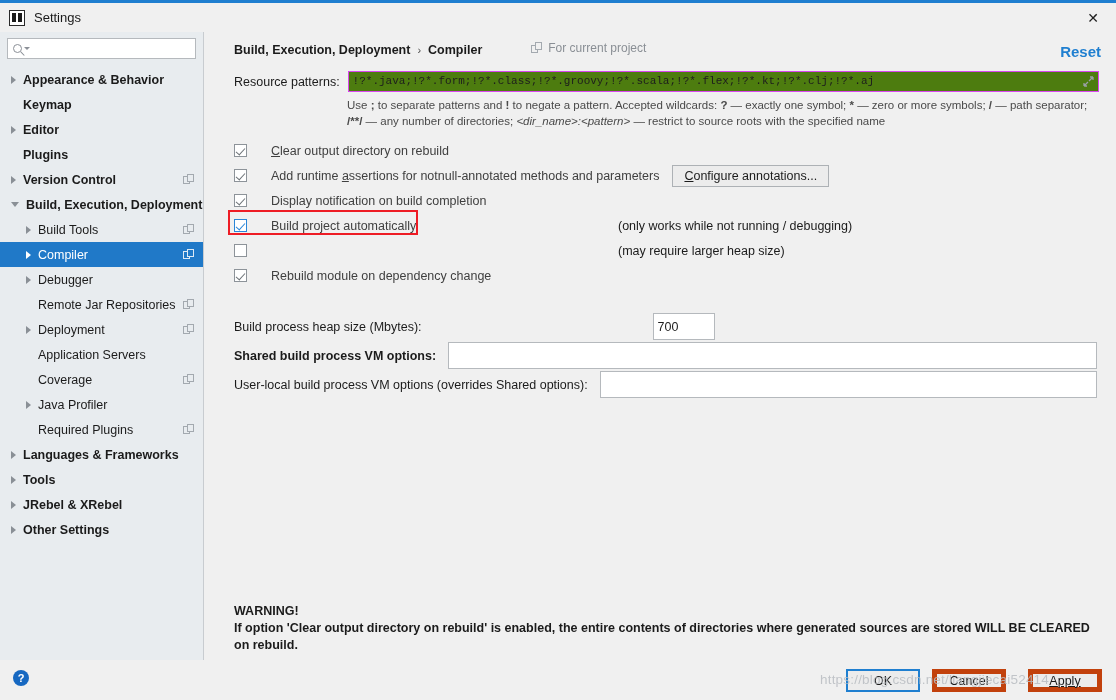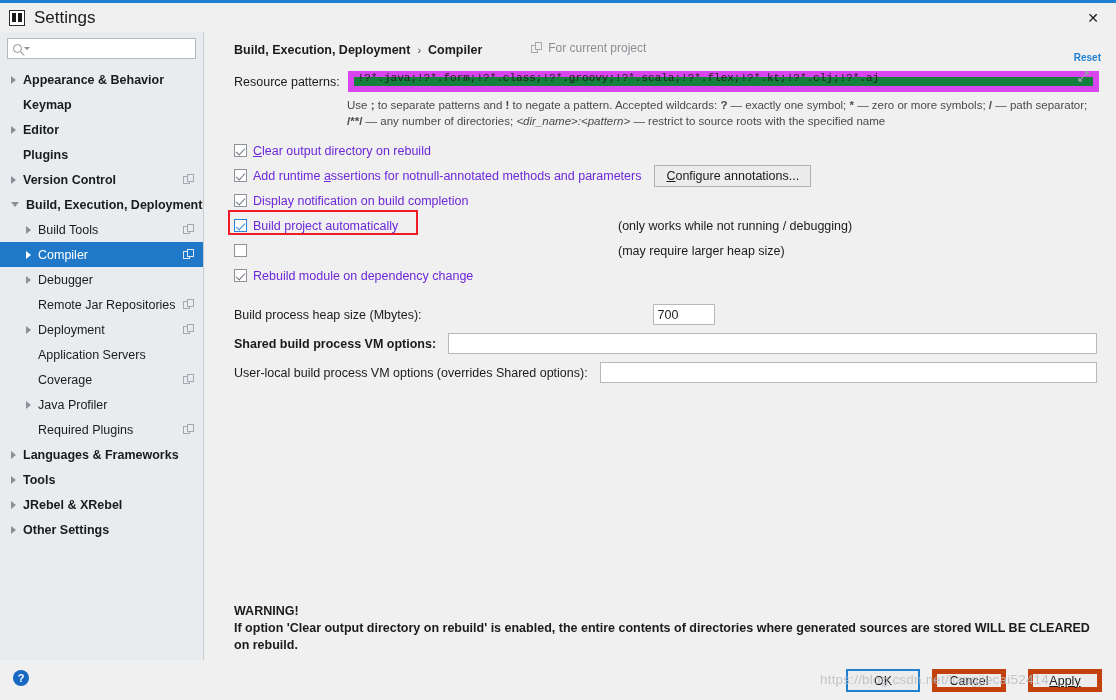--- a/index.html
+++ b/index.html
@@ -33,21 +33,21 @@
     position: relative; flex: none;
   }
   .ij-icon::before {
     content: ""; position: absolute; left: 2px; top: 2px;
     width: 4px; height: 9px; background: #1a1a1a;
   }
   .ij-icon::after {
     content: ""; position: absolute; left: 8px; top: 2px;
     width: 4px; height: 9px; background: #1a1a1a;
   }
-  .title-text { font-size: 17px; color: #1a1a1a; text-align: center; }
+  .title-text { font-size: 13px; color: #1a1a1a; text-align: center; }
   .close-btn {
     position: absolute; top: 0; right: 0;
     width: 46px; height: 29px;
     display: flex; align-items: center; justify-content: center;
     color: #202020; font-size: 14px; line-height: 1;
   }
 
   
   .sidebar {
     position: absolute; top: 29px; left: 0;
@@ -128,33 +128,33 @@
   }
   .crumb { font-weight: bold; font-size: 12.5px; color: #1b1b1b; }
   .crumb-sep { margin: 0 7px; color: #4a4a4a; font-size: 11px; }
   .scope {
     display: flex; align-items: center; margin-left: 49px;
     color: #8a8f95; font-size: 12px;
   }
   .scope .badge { margin-left: 0; margin-right: 5px; }
   .scope .badge i.b2 { background: #f0f0f0; }
   .reset-link {
-    position: absolute; right: 15px; top: 20px;
-    color: #1f7fd0; font-size: 10px; font-weight: bold;
+    position: absolute; right: 15px; top: 11px;
+    color: #1f7fd0; font-size: 15px; font-weight: bold;
   }
 
   .row-patterns {
     display: flex; align-items: center;
     margin: 14px 0 0 9px; padding-right: 17px;
   }
   .lbl { font-size: 12.5px; color: #1b1b1b; white-space: nowrap; }
   .patterns-field {
     flex: 1; margin-left: 8px; height: 21px;
-    background: #15803d; border: 6px solid #d946ef;
-    display: flex; align-items: flex-end;
+    background: #4d7c0f; border: 1px solid #d946ef;
+    display: flex; align-items: flex-start;
   }
   .patterns-field input {
     flex: 1; border: none; outline: none; background: transparent;
     font-family: "Liberation Mono", monospace; font-size: 11px;
     color: #1d1d1d; padding: 0 4px; height: 17px;
   }
   .expand-icon {
     width: 19px; height: 19px; flex: none;
     position: relative; color: #9aa0a6;
   }
@@ -177,45 +177,45 @@
     position: relative; margin-right: 6px;
   }
   .cb.checked::after {
     content: ""; position: absolute; left: 3px; top: 1px;
     width: 4px; height: 8px;
     border-right: 1.6px solid #6d7378; border-bottom: 1.6px solid #6d7378;
     transform: rotate(42deg);
   }
   .cb.focus { border-color: #2a86d8; }
   .cb.focus.checked::after { border-color: #2a86d8; }
-  .opt-label { font-size: 12.5px; color: #6d28d9; white-space: nowrap; }
+  .opt-label { font-size: 12.5px; color: #404040; white-space: nowrap; margin-left: 18px; }
   .opt-label u { text-decoration: underline; }
   .btn-inline {
     margin-left: 13px; height: 22px; padding: 0 11px;
     background: #ececec; border: 1px solid #adb1b5;
     font-size: 12.5px; color: #1b1b1b;
     display: inline-flex; align-items: center;
   }
   .btn-inline u { text-decoration: underline; }
   .side-note {
     position: absolute; left: 384px;
     font-size: 12.5px; color: #1b1b1b; white-space: nowrap;
   }
   .hl-box {
     position: absolute; left: -6px; top: -3px;
     width: 190px; height: 25px;
     border: 2px solid #ee1c25; pointer-events: none;
   }
 
-  .fields { margin-left: 9px; margin-top: 12px; }
+  .fields { margin-left: 9px; margin-top: 24px; }
   .field-row { display: flex; align-items: center; height: 29px; padding-right: 14px; }
   .field-row .lbl { width: 0; }
   .txt {
     background: #ffffff; border: 1px solid #b5b9bd;
-    height: 21px; font-family: "Liberation Sans", sans-serif;
+    height: 27px; font-family: "Liberation Sans", sans-serif;
     font-size: 12.5px; color: #1d1d1d; padding: 0 4px; outline: none;
   }
   .txt.small { width: 62px; }
   .txt.wide { flex: 1; }
   .spacer-l { margin-left: auto; }
 
   .warn {
     position: absolute; left: 9px; top: 571px; right: 20px;
     font-size: 12.5px; font-weight: bold; color: #1b1b1b; line-height: 17px;
   }

